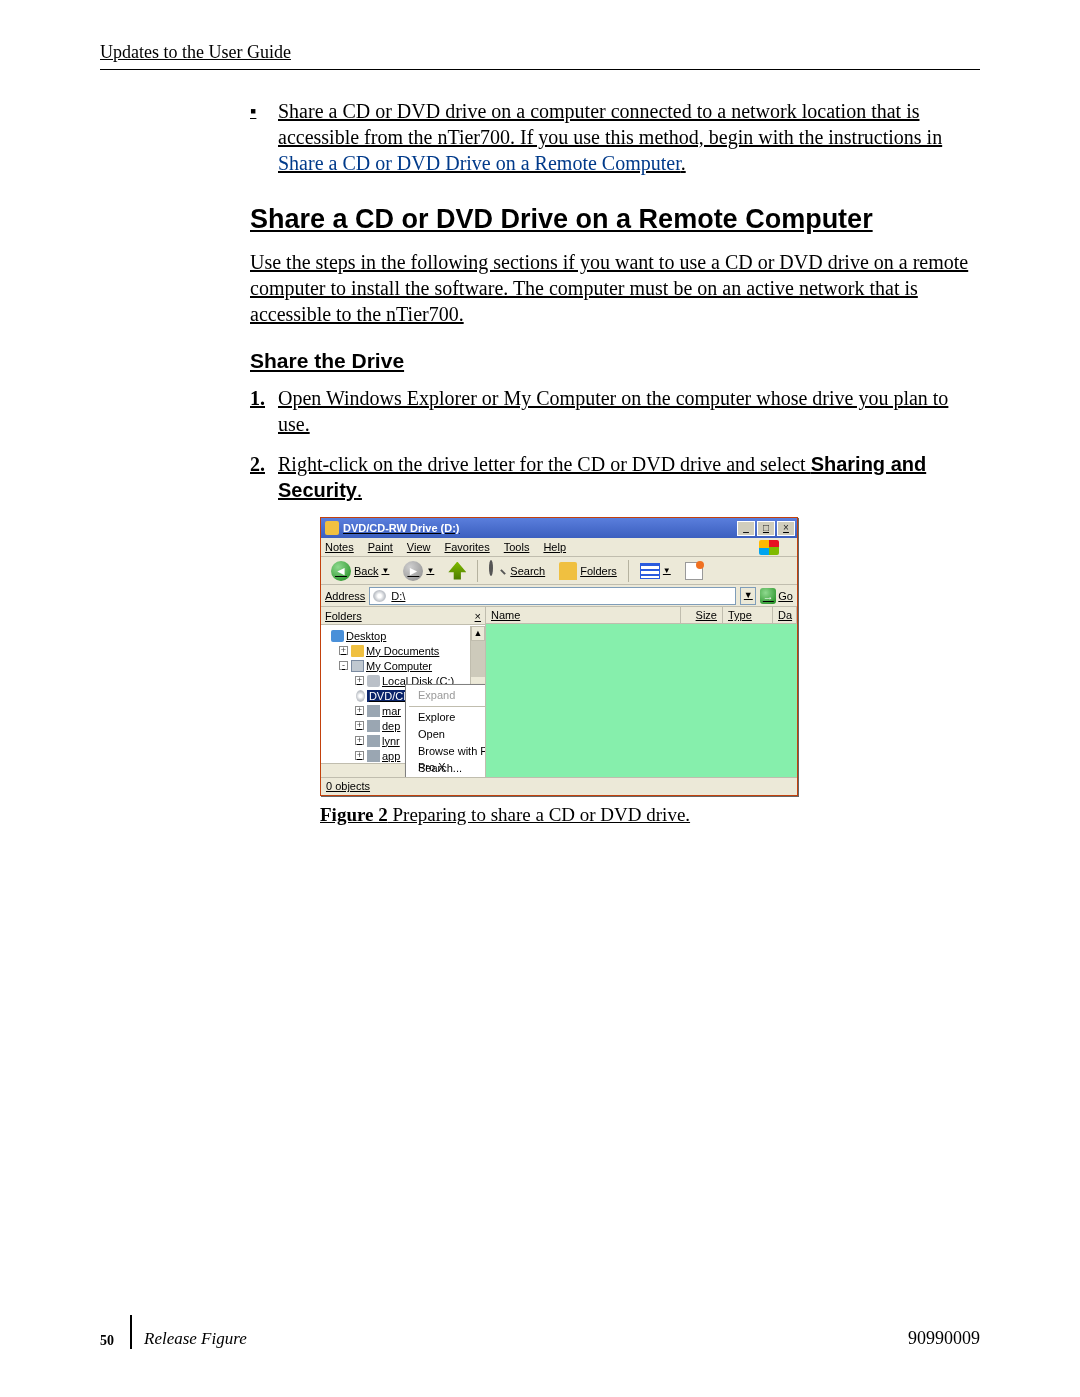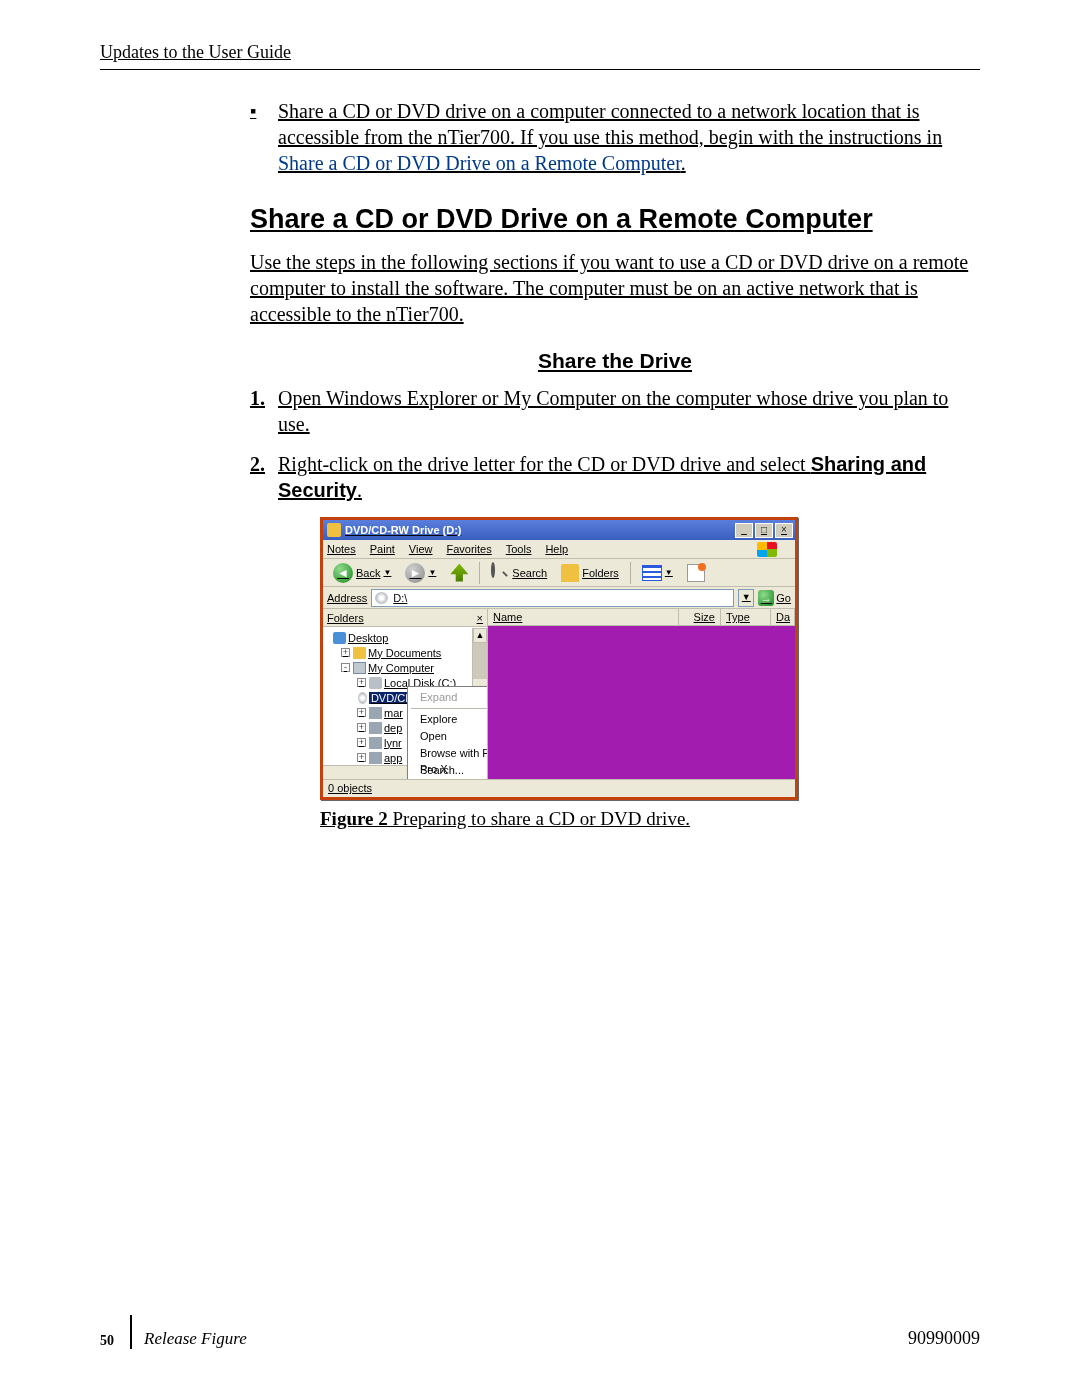--- a/index.html
+++ b/index.html
@@ -50,39 +50,38 @@
     font-size: 20px;
     line-height: 26px;
     margin-bottom: 22px;
   }
   h2.sub {
     font-family: Arial, Helvetica, sans-serif;
     font-weight: 700;
     font-size: 21px;
     margin-bottom: 12px;
     margin-top: 6px;
-    text-align: center;
   }
   .num-item {
     display: flex;
     font-size: 20px;
     line-height: 26px;
     margin-bottom: 14px;
   }
   .num-label { width: 28px; flex-shrink: 0; font-weight: 700; }
   .bold-ui { font-family: Arial, Helvetica, sans-serif; font-weight: 700; }
 
   
   .win {
     width: 478px;
     margin: 6px 0 8px 70px;
     font-family: Tahoma, Arial, sans-serif;
     font-size: 11px;
     background: #ece9d8;
-    border: 3px solid #c2410c;
+    border: 1px solid #c2410c;
     box-shadow: 1px 1px 0 #666;
   }
   .titlebar {
     background: linear-gradient(#5a7edc, #3b5fbf);
     color: #fff;
     display: flex;
     align-items: center;
     height: 20px;
     padding: 0 2px 0 4px;
   }
@@ -141,21 +140,21 @@
   .tic-docs{background:#f0c040;border-radius:1px;}
   .tic-comp{background:#c0c8d0;border:1px solid #7a8aa0;}
   .tic-disk{background:#bac0c8;border-radius:2px;}
   .tic-cd{background:radial-gradient(circle,#fff 20%,#c0c4ca 60%);border-radius:50%;}
   .tic-net{background:#9aa6b2;}
   .sel-drive{background:#0a246a;color:#fff;padding:0 2px;}
   .scroll-v{position:absolute;right:0;top:0;width:15px;height:100%;background:#ece9d8;border-left:1px solid #c0bdae;}
   .scroll-v .up,.scroll-v .dn{height:15px;text-align:center;line-height:13px;font-size:9px;border:1px solid #c0bdae;}
   .scroll-v .thumb{height:36px;background:#cdcabb;margin:0;}
   .hscroll{position:absolute;bottom:0;left:0;right:15px;height:14px;background:#ece9d8;border-top:1px solid #c0bdae;}
-  .list-pane{flex:1;background:#a21caf;position:relative;}
+  .list-pane{flex:1;background:#86efac;position:relative;}
   .cols{display:flex;background:#ece9d8;border-bottom:1px solid #c0bdae;height:17px;}
   .col{border-right:1px solid #c0bdae;padding:0 5px;line-height:16px;font-size:11px;}
   .status{height:18px;border-top:1px solid #c0bdae;padding:0 5px;line-height:17px;background:#ece9d8;}
   .ctx{
     position:absolute;left:84px;top:58px;width:160px;background:#fff;border:1px solid #808080;
     box-shadow:2px 2px 3px rgba(0,0,0,.3);padding:2px;
   }
   .ctx-item{height:17px;line-height:16px;padding:0 10px;color:#000;}
   .ctx-item.dis{color:#9a9a9a;}
   .ctx-sep{height:1px;background:#c0bdae;margin:2px 1px;}

